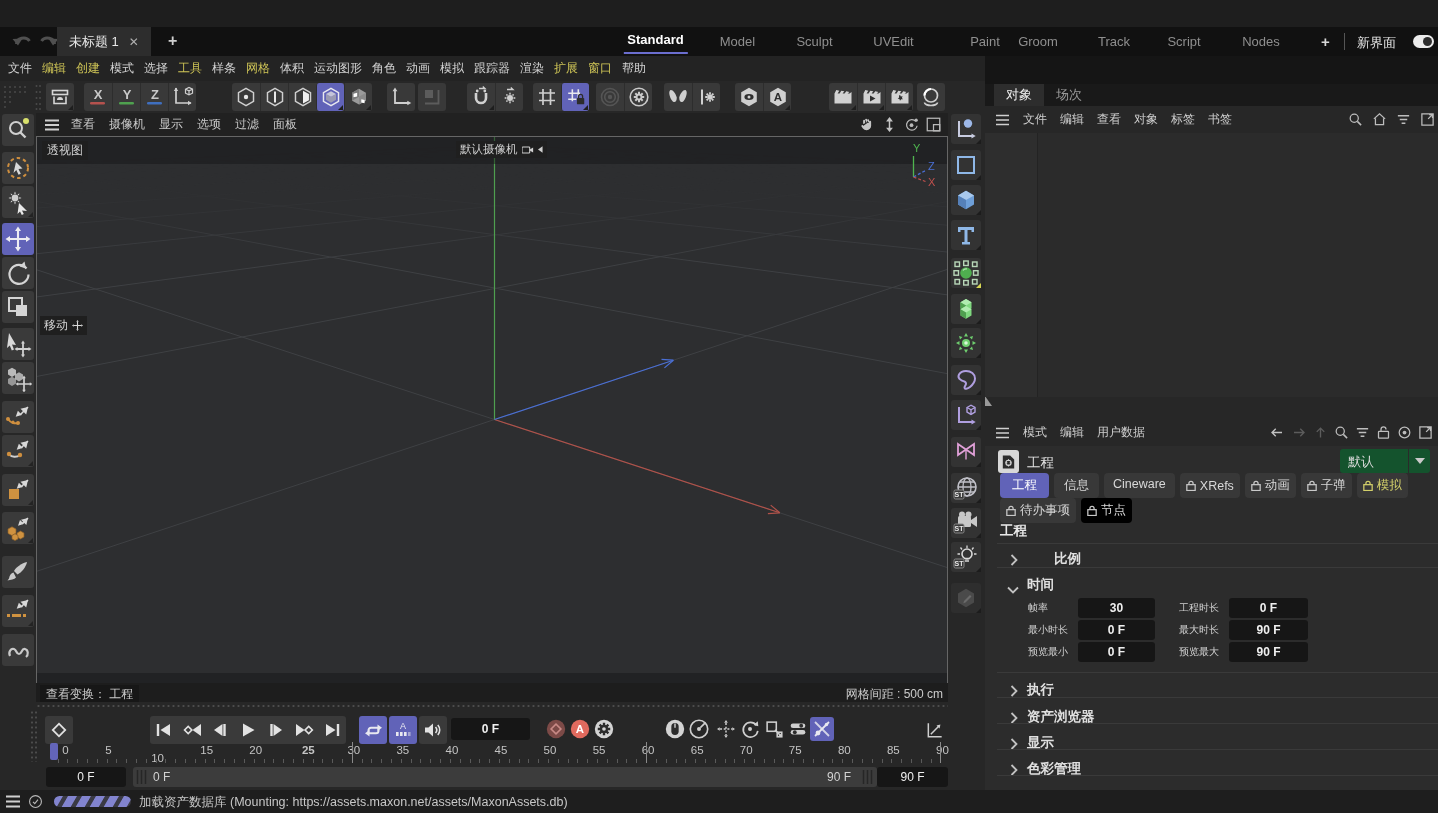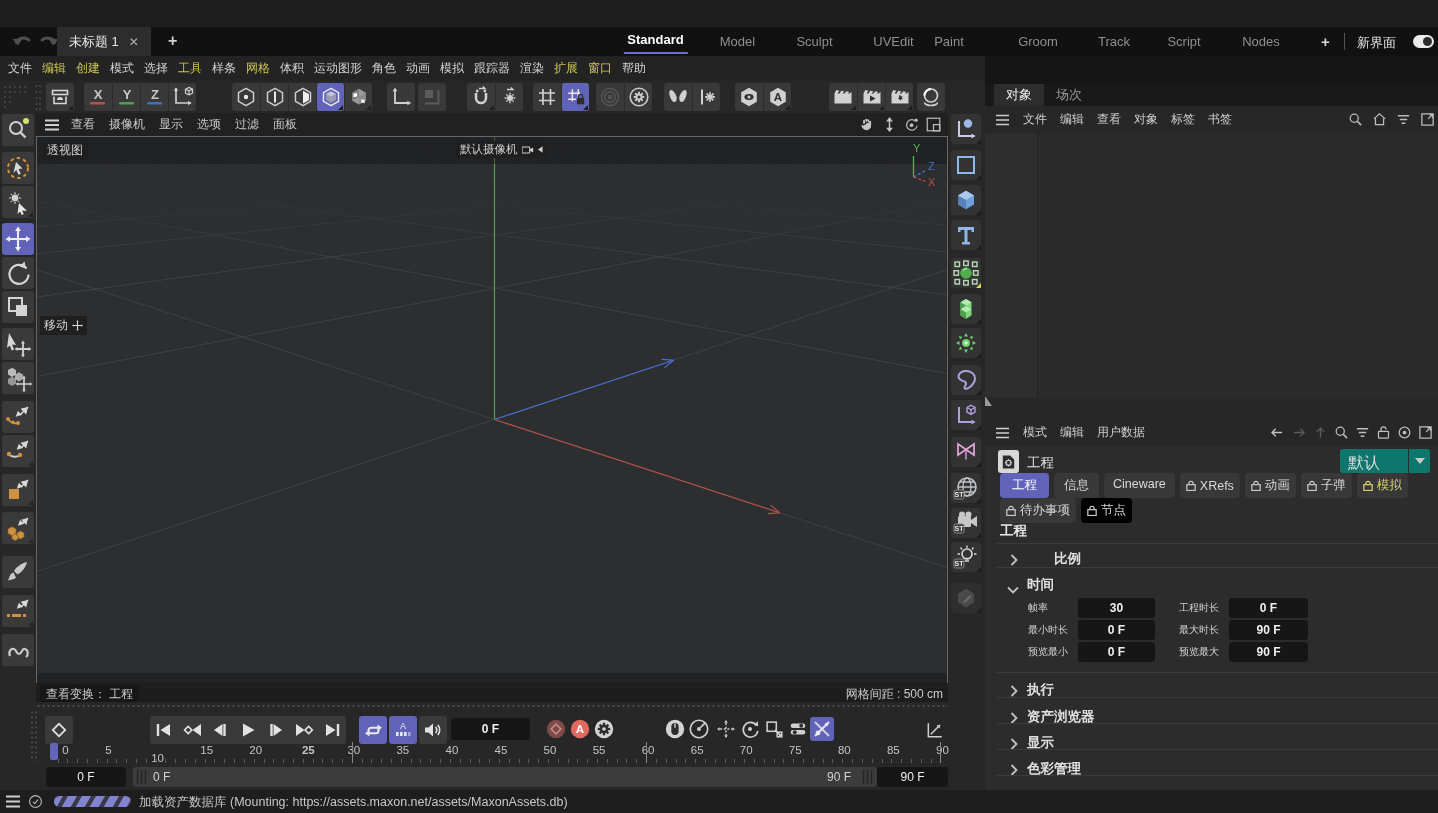--- a/index.html
+++ b/index.html
@@ -84,21 +84,21 @@
   <div class="doctab abs">
         <span>未标题 1</span>
         <span class="x">✕</span>
       </div>
   <div class="addtab abs">+</div>
   <div class="abs" style="top:0; left:580px; width:858px; height:29px; font-size:13px; color:#8f8f8f;">
     <div class="abs" style="left:75.5px; top:0; height:27px; transform:translateX(-50%); color:#fff; font-weight:bold; border-bottom:2px solid #6b6ecf; display:flex; align-items:center; padding:0 4px;">Standard</div>
     <div class="abs lt" style="left:157.5px;">Model</div>
     <div class="abs lt" style="left:234.5px;">Sculpt</div>
     <div class="abs lt" style="left:313.5px;">UVEdit</div>
-    <div class="abs lt" style="left:369px;">Paint</div>
+    <div class="abs lt" style="left:405px;">Paint</div>
     <div class="abs lt" style="left:458px;">Groom</div>
     <div class="abs lt" style="left:534px;">Track</div>
     <div class="abs lt" style="left:604px;">Script</div>
     <div class="abs lt" style="left:681px;">Nodes</div>
     <div class="abs" style="left:741px; top:6px; color:#d8d8d8; font-weight:bold; font-size:15px;">+</div>
     <div class="abs" style="left:764px; top:6px; width:1px; height:17px; background:#555;"></div>
     <div class="abs" style="left:777px; top:7px; color:#e6e6e6;">新界面</div>
     <div class="abs" style="left:833px; top:8px; width:21px; height:13px; background:#ececec; border-radius:7px;">
       <div style="position:absolute; right:2px; top:2px; width:9px; height:9px; background:#2d2d2d; border-radius:50%;"></div>
     </div>
@@ -838,21 +838,21 @@
   <div class="abs" style="left:13px; top:394px; width:21px; height:23px; background:#d8d8d8; border-radius:3px; display:flex; align-items:center; justify-content:center;">
     <svg width="13" height="16" viewBox="0 0 16 18">
         <path d="M1 1h9l5 5v11H1z" fill="#2d2d2d"></path>
         <circle cx="8" cy="10" r="3.2" fill="none" stroke="#d8d8d8" stroke-width="1.4"></circle>
         <g stroke="#d8d8d8" stroke-width="1.3">
           <path d="M8 5.5v2M8 12.5v2M4.5 10h2M9.5 10h2"></path>
         </g>
       </svg>
   </div>
   <div class="abs" style="left:42px; top:398px; color:#e2e2e2; font-size:13.5px;">工程</div>
-  <div class="abs" style="left:355px; top:393px; width:90px; height:24px; background:#0f766e; border-radius:3px; color:#dadada; font-size:16px;">
+  <div class="abs" style="left:355px; top:393px; width:90px; height:24px; background:#14532d; border-radius:3px; color:#dadada; font-size:13px;">
     <span style="position:absolute; left:8px; top:4px;">默认</span>
     <div style="position:absolute; right:0; top:0; width:22px; height:24px; border-left:1px solid #2a2a2a; display:flex; align-items:center; justify-content:center;">
       <svg width="10" height="6" viewBox="0 0 10 6">
           <path d="M0 0h10L5 6z" fill="#c9c9c9"></path>
         </svg>
       </div>
   </div>
 
   <div class="abs" style="left:15px; top:417px; display:flex; gap:5px; font-size:12.5px; white-space:nowrap;">
     <div style="background:#6163b8; color:#fff; border-radius:4px; padding:4px 12px;">工程</div>

